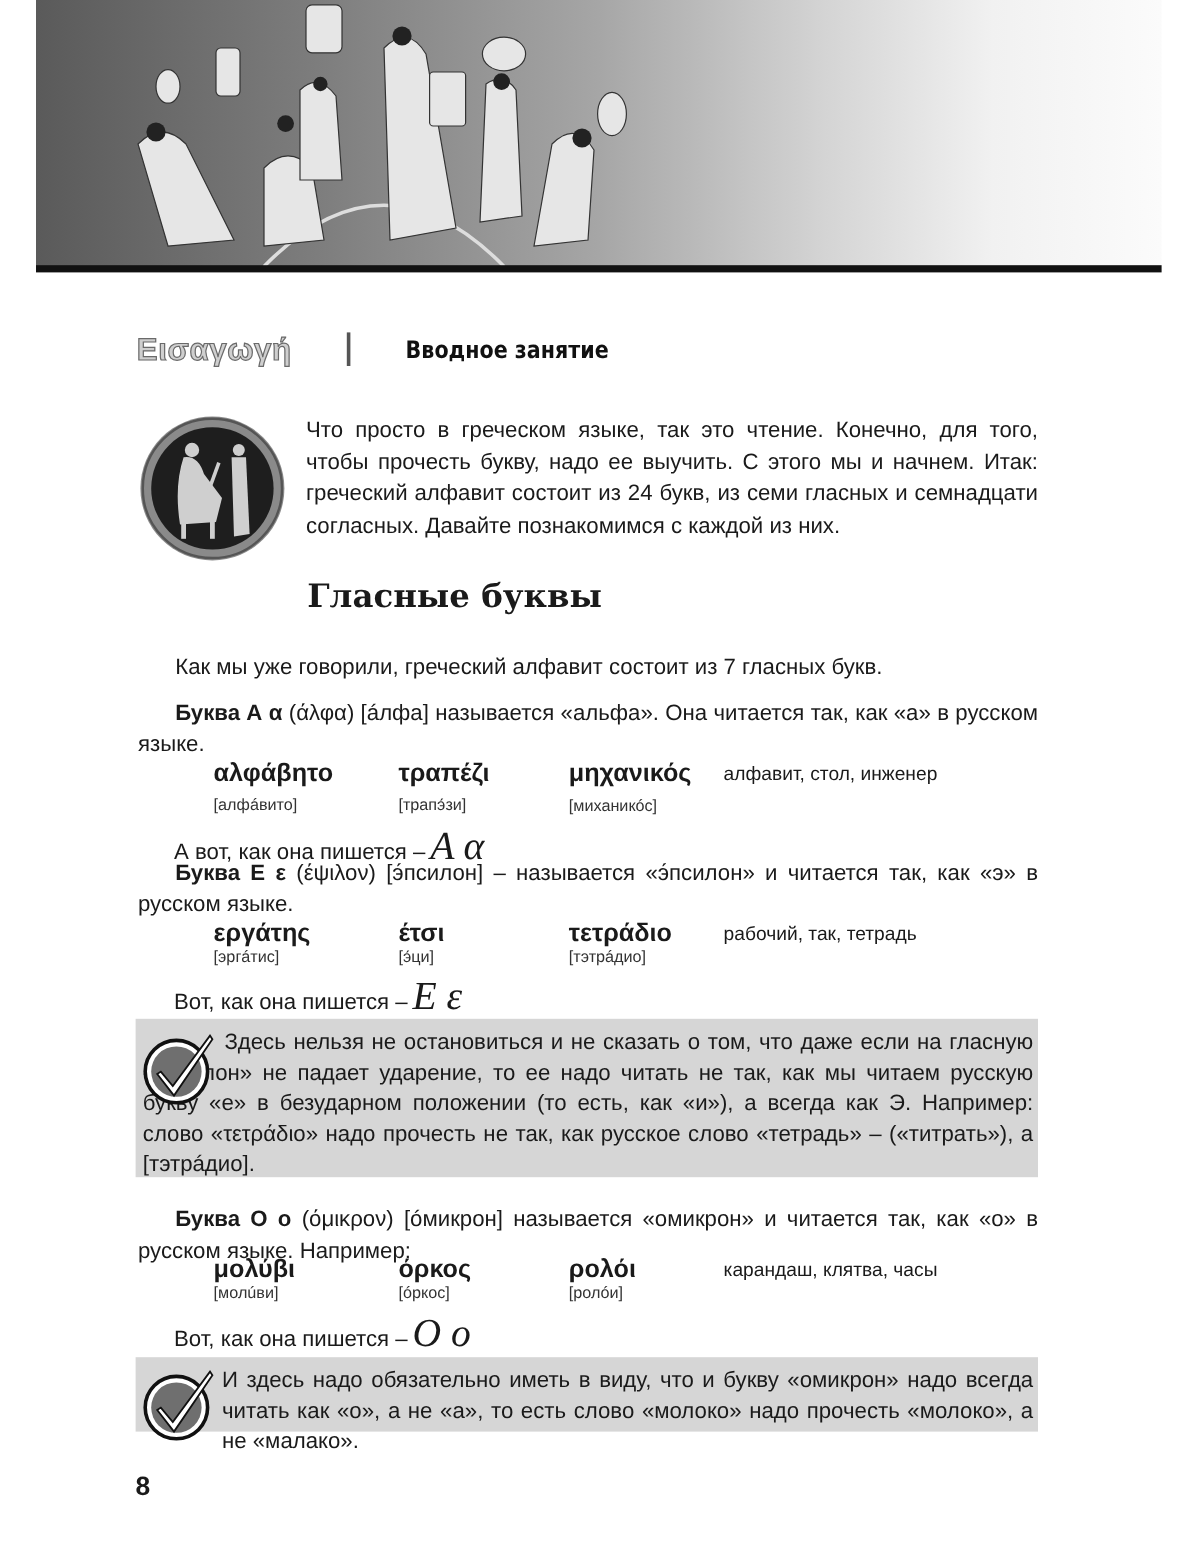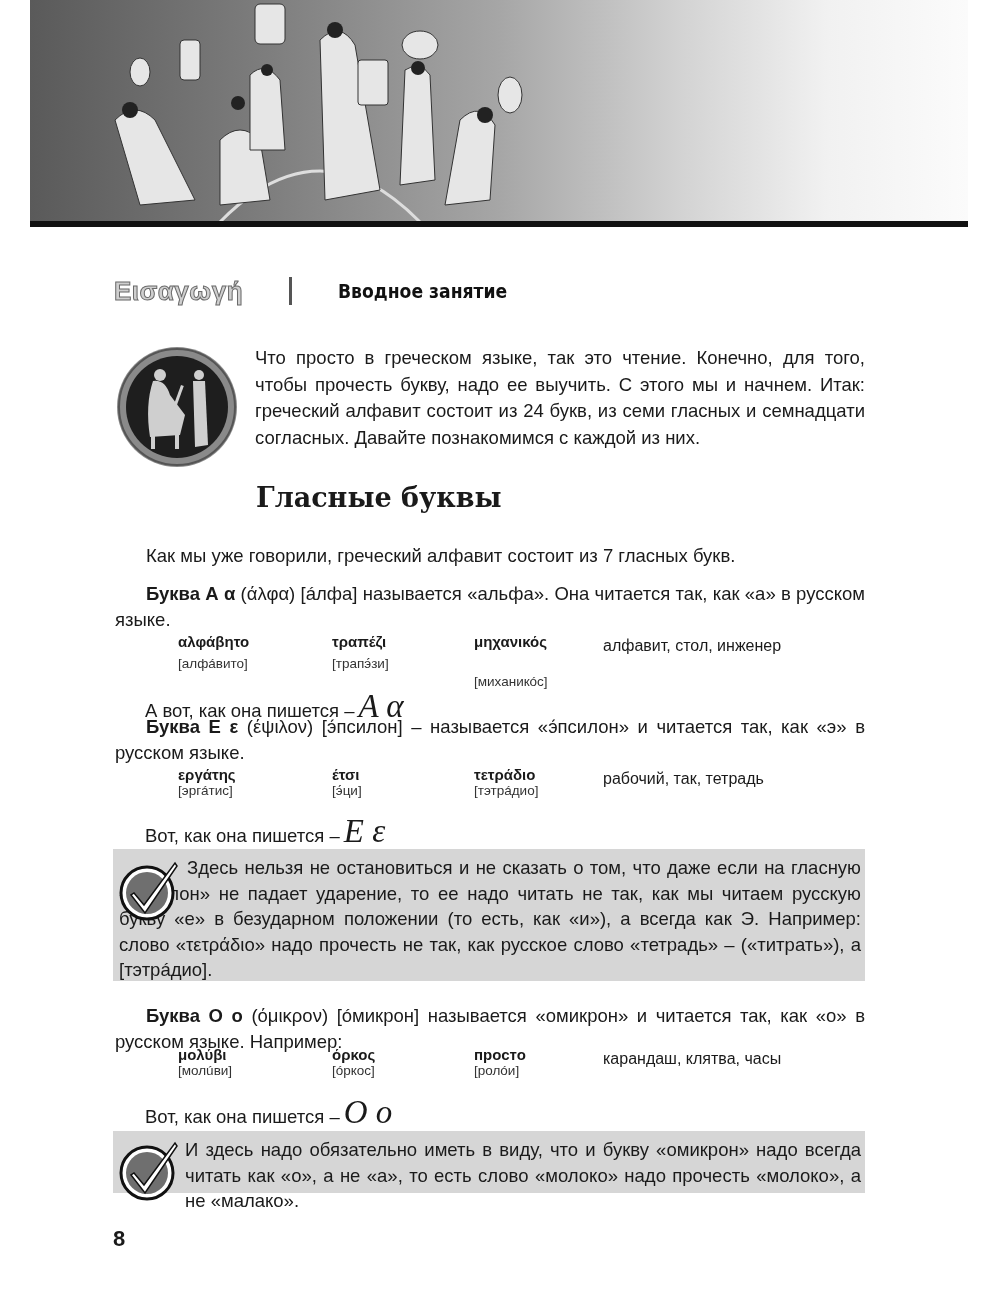--- a/index.html
+++ b/index.html
@@ -23,21 +23,21 @@
 
   .h2 { position: absolute; left: 256px; top: 482px; font-family: "DejaVu Serif", "Liberation Serif", serif;
         font-weight: bold; font-size: 27px; color: #1a1a1a; }
 
   .p { position: absolute; left: 115px; width: 750px; font-size: 18.5px; line-height: 26px; text-align: justify; }
   .indent { text-indent: 31px; }
   .p b { font-weight: bold; }
 
   .words { position: absolute; left: 178px; width: 700px; }
   .w { position: absolute; }
-  .w .gr { font-size: 15px; font-weight: bold; white-space: nowrap; }
+  .w .gr { font-size: 21px; font-weight: bold; white-space: nowrap; }
   .w .tr { font-size: 13.5px; color: #333; white-space: nowrap; }
 
   .written { position: absolute; left: 145px; font-size: 18.5px; white-space: nowrap; }
   .written .glyph { font-style: italic; font-size: 33px; font-family: Liberation Serif, serif; margin-left: 4px; }
 
   .note { position: absolute; left: 113px; width: 752px; background: #d6d6d6; }
   .note .chk { position: absolute; left: 4px; top: 8px; width: 66px; height: 66px; }
   .note .txt { font-size: 18.5px; line-height: 25.5px; text-align: justify; padding: 6px 4px 6px 6px; }
 
   .page-num { position: absolute; left: 113px; top: 1226px; font-size: 22px; font-weight: bold; }
@@ -105,21 +105,21 @@
   <div class="w" style="left:0;">
     <div class="gr">αλφάβητο</div>
     <div class="tr" style="margin-top:6px;">[алфáвито]</div>
   </div>
   <div class="w" style="left:154px;">
     <div class="gr">τραπέζι</div>
     <div class="tr" style="margin-top:6px;">[трапэ́зи]</div>
   </div>
   <div class="w" style="left:296px;">
     <div class="gr">μηχανικός</div>
-    <div class="tr" style="margin-top:24px;">[миханикóс]</div>
+    <div class="tr" style="margin-top:7px;">[миханикóс]</div>
   </div>
   <div class="w tl" style="left:425px; top:4px;">алфавит, стол, инженер</div>
 </div>
 <div class="written" style="left:145px; top:688px;">
   <span>А вот, как она пишется –</span><span class="glyph">Α α</span>
 </div>
 
 <div class="p indent" style="top:714px;"><b>Буква Ε ε</b><span> (έψιλον) [э́псилон] – называется «э́псилон» и читается так, как «э» в русском языке.</span></div>
 <div class="words" style="top:766px;">
   <div class="w" style="left:0;">
@@ -153,21 +153,21 @@
 <div class="words" style="top:1046px;">
   <div class="w" style="left:0;">
     <div class="gr">μολύβι</div>
     <div class="tr">[молúви]</div>
   </div>
   <div class="w" style="left:154px;">
     <div class="gr">όρκος</div>
     <div class="tr">[óркос]</div>
   </div>
   <div class="w" style="left:296px;">
-    <div class="gr">просто</div>
+    <div class="gr">ρολόι</div>
     <div class="tr">[ролóи]</div>
   </div>
   <div class="w tl" style="left:425px; top:4px;">карандаш, клятва, часы</div>
 </div>
 <div class="written" style="left:145px; top:1094px;">
   <span>Вот, как она пишется –</span><span class="glyph">Ο ο</span>
 </div>
 
 <div class="note" style="top:1131px; height:62px;">
   <svg class="chk" viewBox="0 0 66 66" style="top:6px;">

